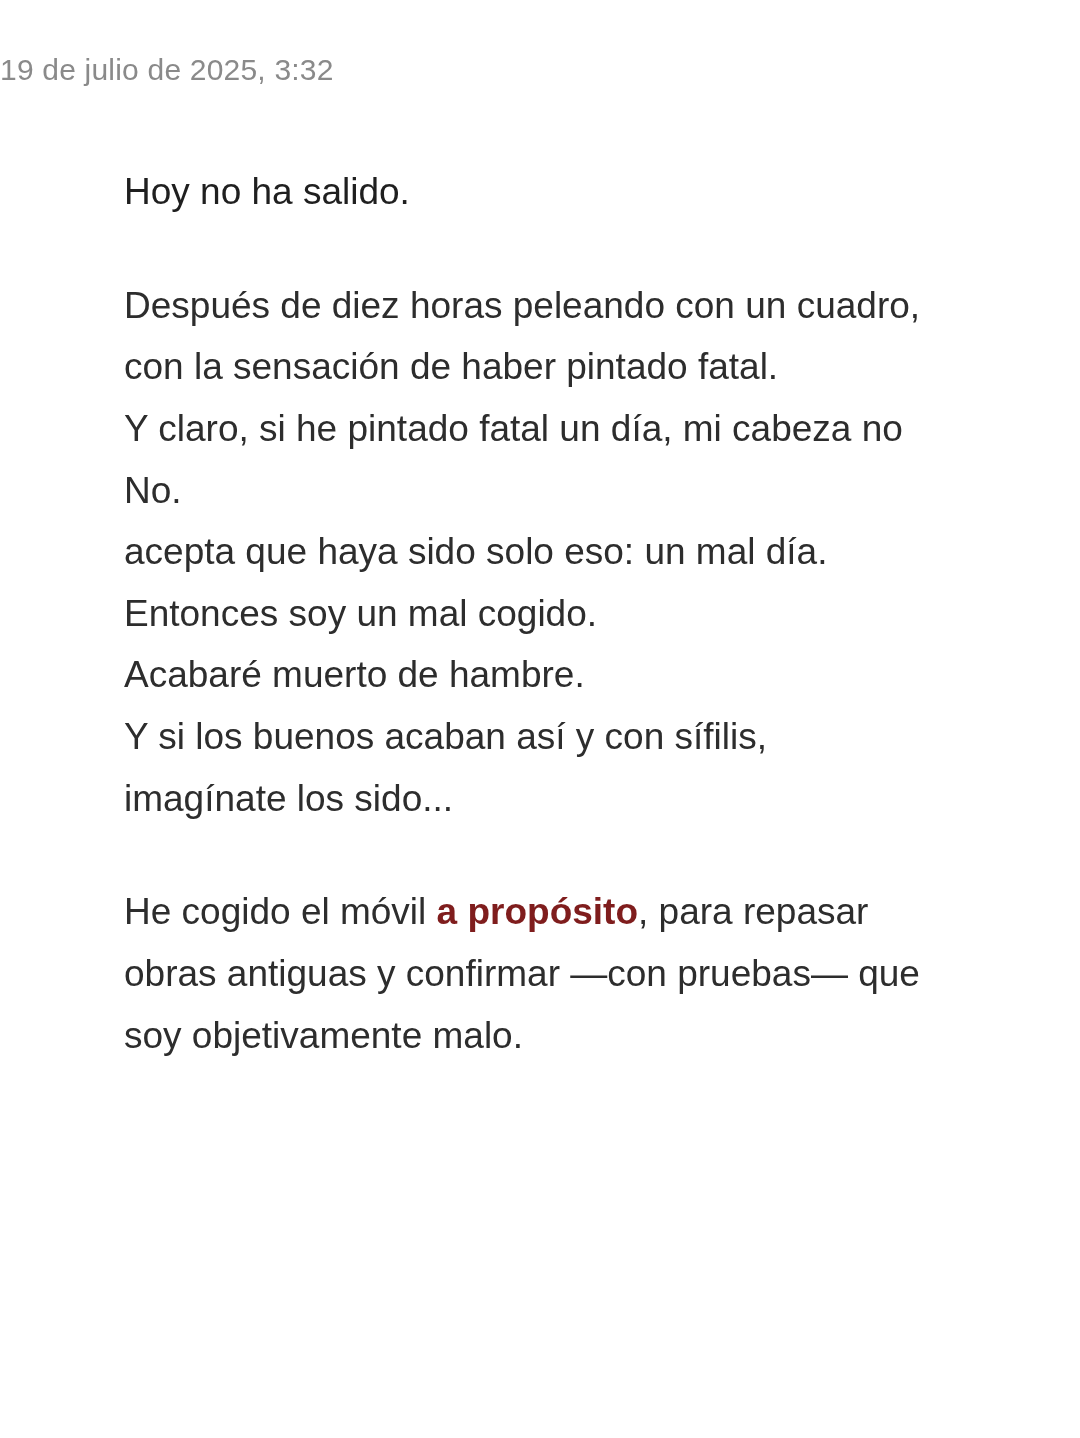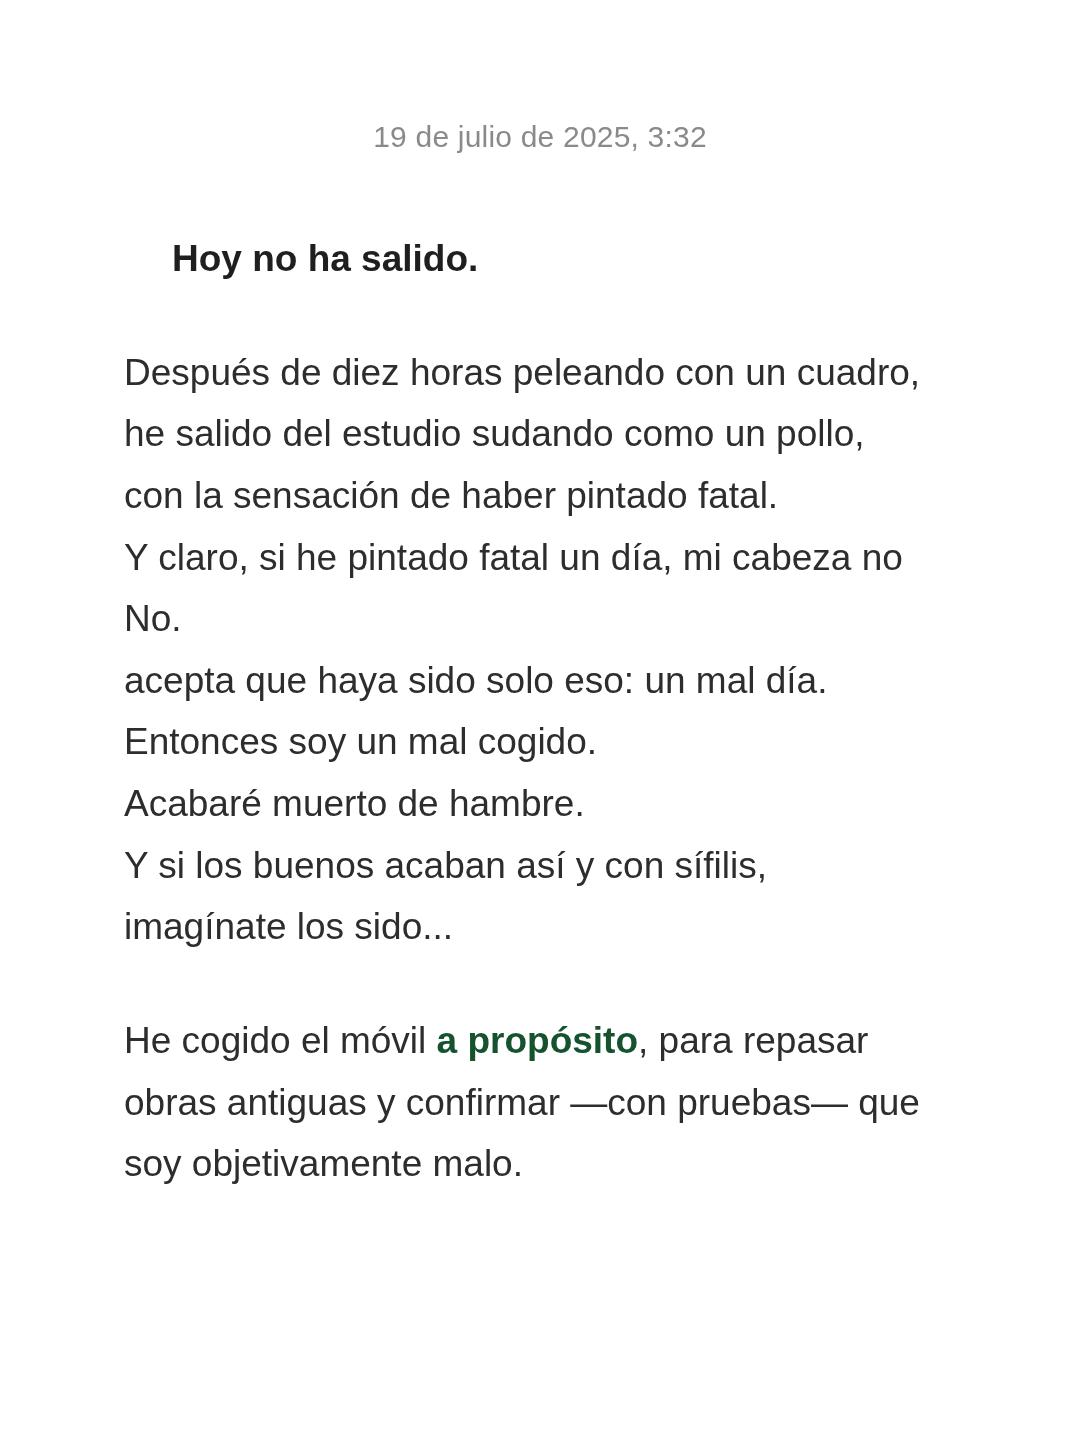--- a/index.html
+++ b/index.html
@@ -16,72 +16,70 @@
   }
   .page {
     width: 1080px;
     height: 1438px;
     box-sizing: border-box;
     position: relative;
     background: #ffffff;
     overflow: hidden;
   }
   .timestamp {
-    text-align: center;
+    text-align: left;
     color: #8a8a8a;
     font-size: 30px;
     letter-spacing: 0.2px;
-    padding-top: 120px;
+    padding-top: 53px;
     font-weight: 400;
   }
   .note-body {
     margin: 0;
     padding: 78px 72px 0 124px;
     font-size: 37px;
     line-height: 1.45;
     color: #2d2d2d;
     font-weight: 400;
   }
   .para {
     margin: 0;
   }
   .para.heading {
-    font-weight: 700;
+    font-weight: 400;
     color: #1f1f1f;
-    margin-left: 48px;
   }
   .spacer {
     height: 52px;
   }
   .line {
     display: block;
     white-space: pre-wrap;
     margin-top: 8px;
   }
   strong {
     font-weight: 700;
-    color: #14532d;
+    color: #7f1d1d;
   }
 </style>
 </head>
 <body>
 
 <div class="page">
 
   <div class="timestamp">19 de julio de 2025, 3:32</div>
 
   <div class="note-body">
 
     <p class="para heading">Hoy no ha salido.</p>
 
     <div class="spacer"></div>
 
     <p class="para">
       <span class="line">Después de diez horas peleando con un cuadro,</span>
-      <span class="line">he salido del estudio sudando como un pollo,</span>
       <span class="line">con la sensación de haber pintado fatal.</span>
       <span class="line">Y claro, si he pintado fatal un día, mi cabeza no</span>
       <span class="line">No.</span>
       <span class="line">acepta que haya sido solo eso: un mal día.</span>
       <span class="line">Entonces soy un mal cogido.</span>
       <span class="line">Acabaré muerto de hambre.</span>
       <span class="line">Y si los buenos acaban así y con sífilis,</span>
       <span class="line">imagínate los sido...</span>
     </p>
 

